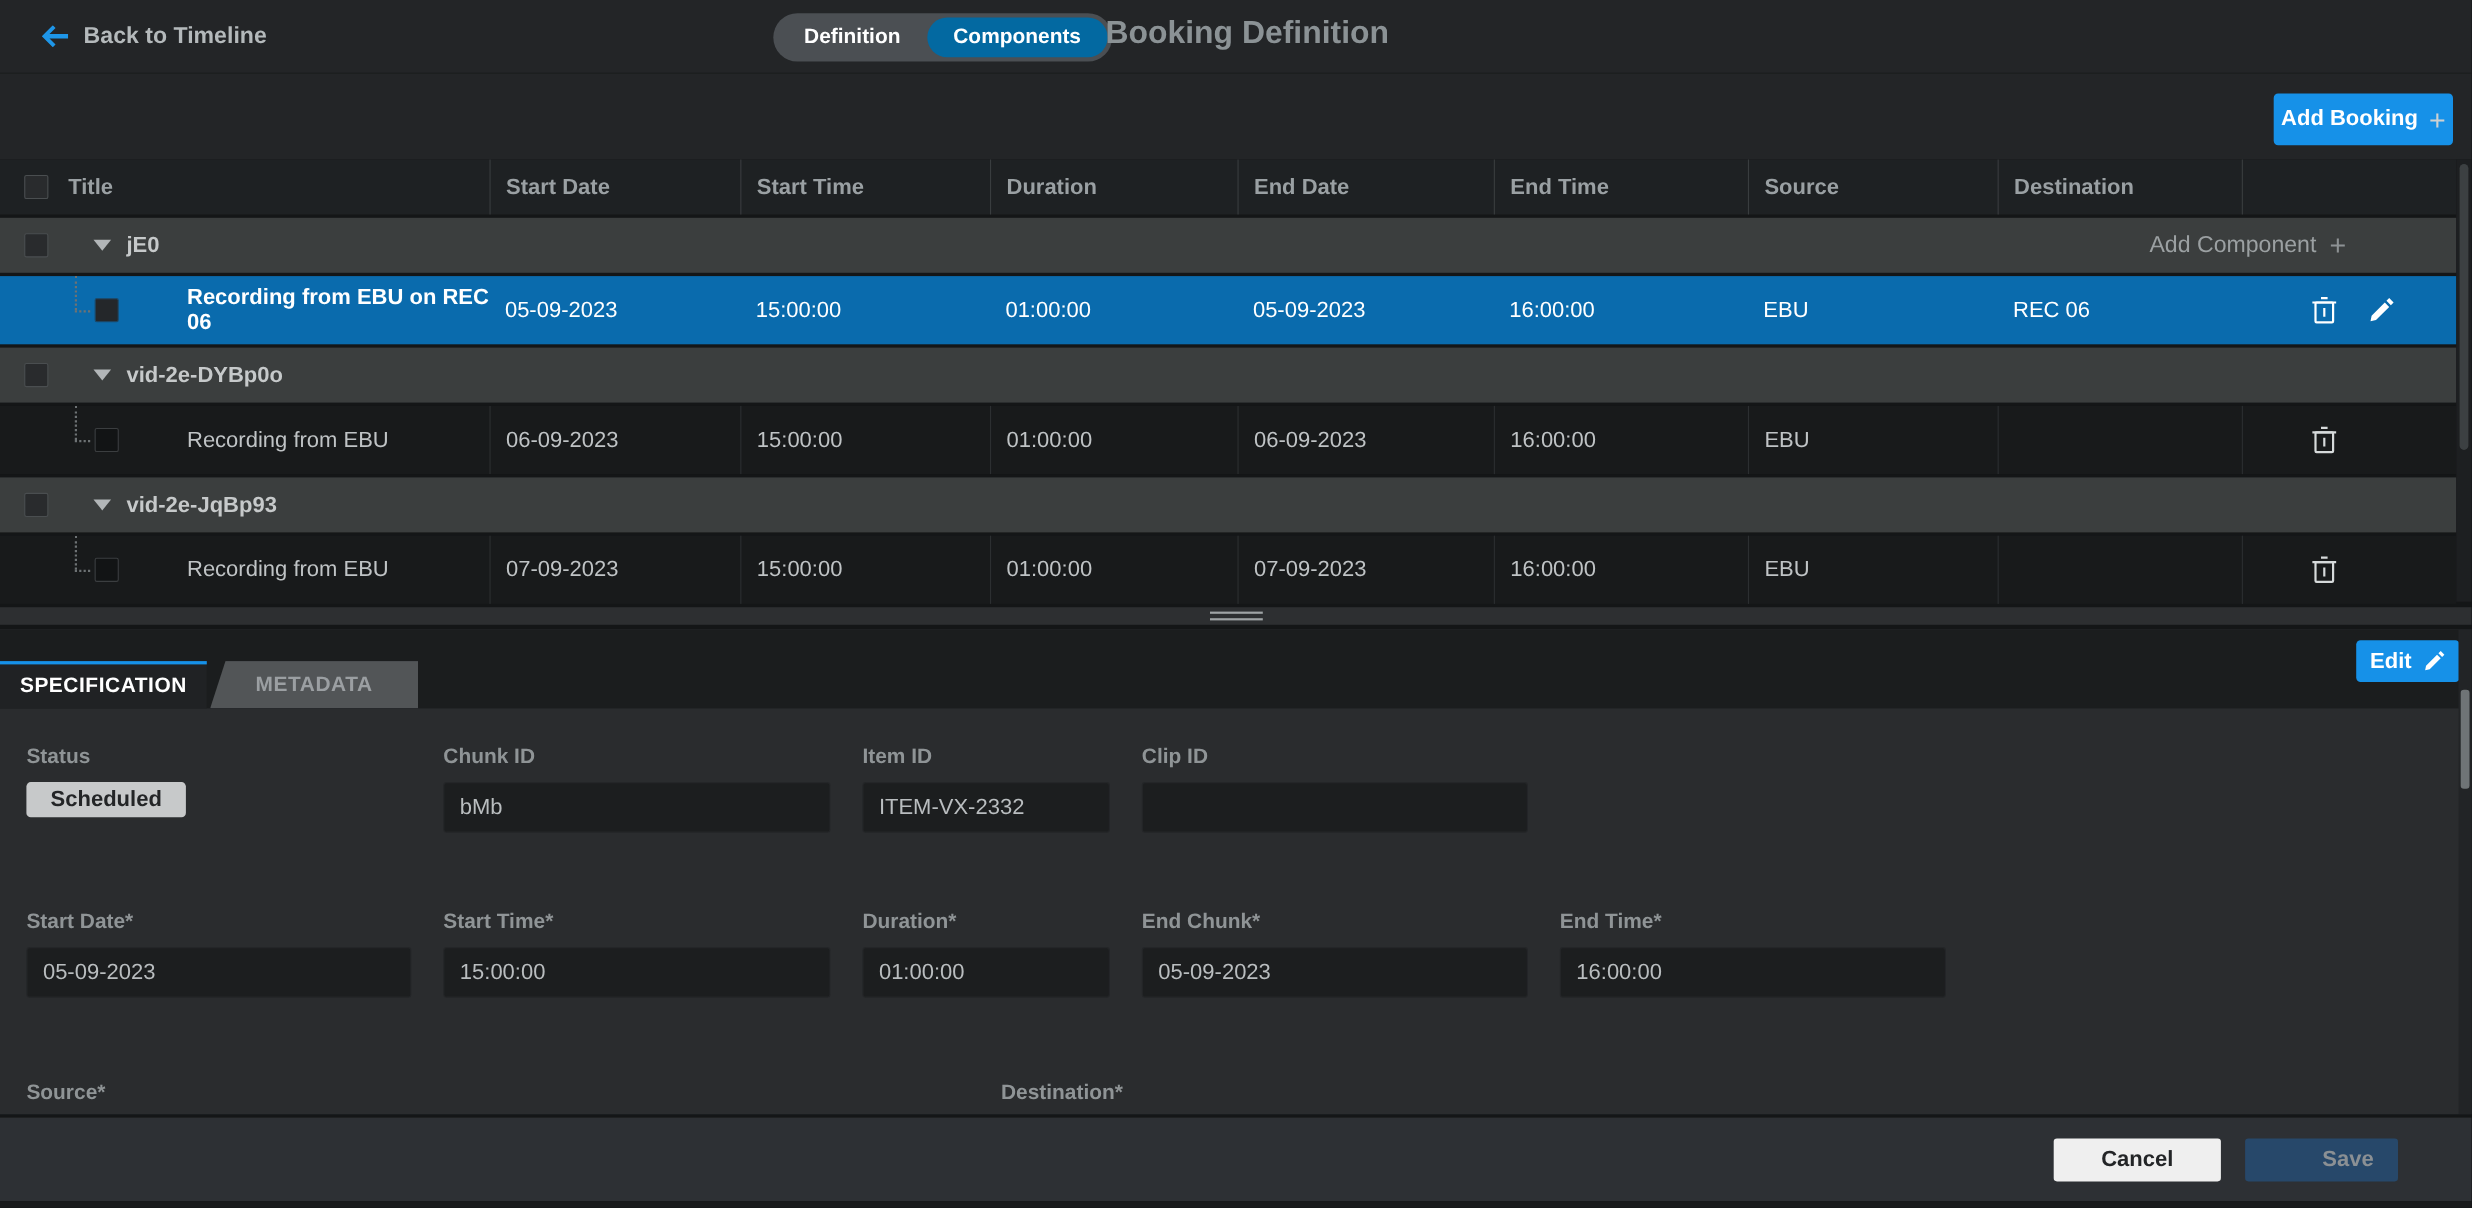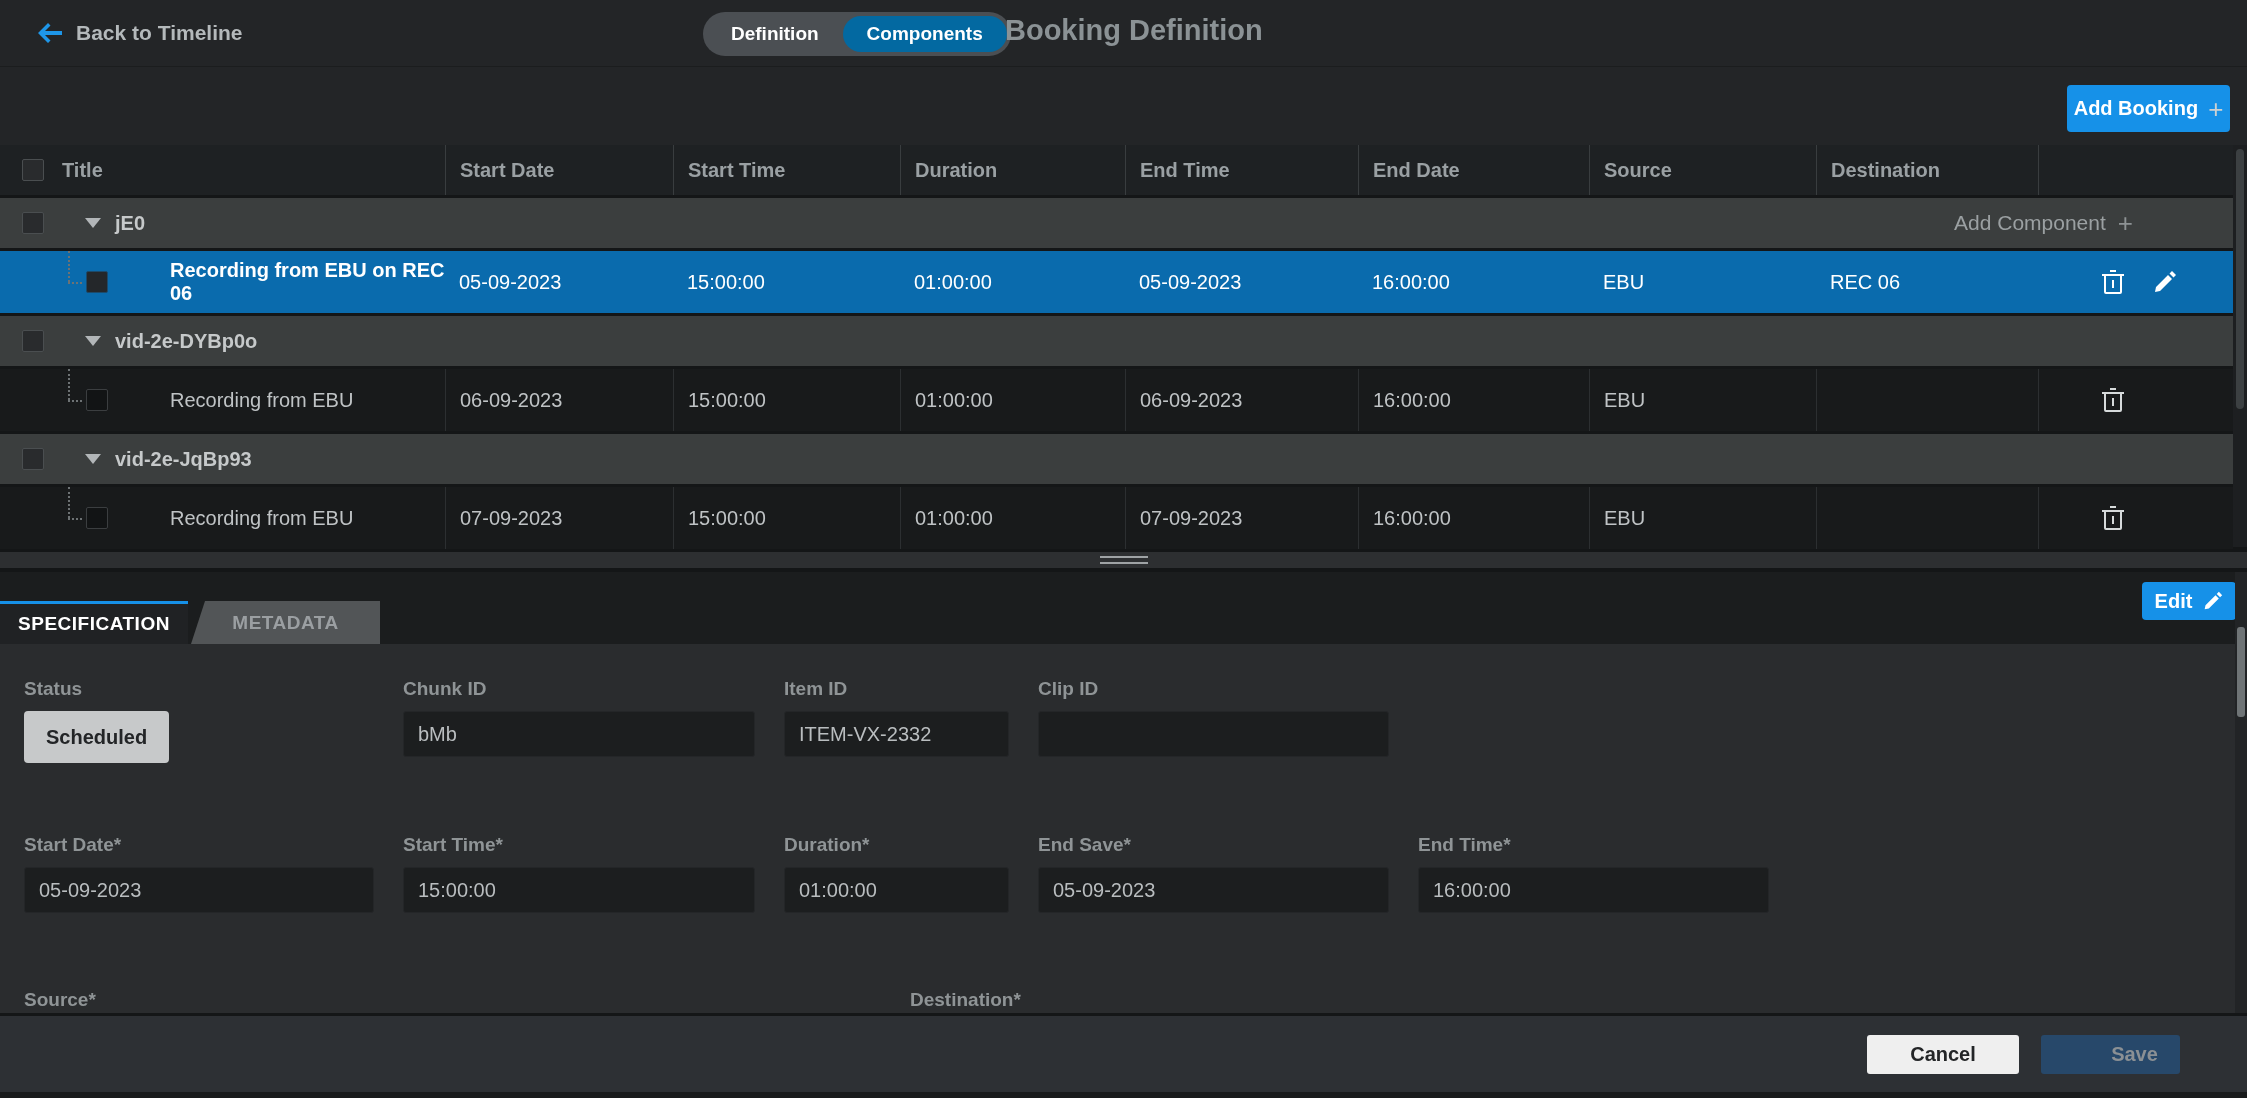--- a/index.html
+++ b/index.html
@@ -109,21 +109,21 @@
   .form { padding:34px 0 0 24px; }
   .f-label { font-size:19px; font-weight:bold; color:#8f9496; margin-bottom:11px; display:block; }
   .f-input {
     height:46px; background:#1c1e1f; border:1px solid #242628; border-radius:3px;
     display:flex; align-items:center; padding-left:14px; font-size:20px; color:#b9bdbf; cursor:text;
   }
   .grid5 { display:grid; grid-template-columns:350px 352px 225px 351px 351px; column-gap:29px; }
   .grid2 { display:grid; grid-template-columns:854px 857px; column-gap:32px; }
   .row2 { margin-top:71px; }
   .row3 { margin-top:76px; }
-  .chip { display:inline-flex; align-items:center; justify-content:center; height:52px; padding:0 22px;
+  .chip { display:inline-flex; align-items:center; justify-content:center; height:32px; padding:0 22px;
     background:#c7c9ca; color:#232527; font-size:20px; font-weight:bold; border-radius:4px; }
 
   
   .footer { height:76px; background:#2d3034; margin-top:3px; display:flex; align-items:center;
     justify-content:flex-end; gap:22px; padding-right:67px; }
   .btn-cancel { width:152px; height:39px; background:#efefef; color:#232527; border:none; border-radius:3px;
     font-family:inherit; font-size:20px; font-weight:bold; cursor:pointer; }
   .btn-save { width:139px; height:39px; background:#27486a; color:#8b9094; border:none; border-radius:3px;
     font-family:inherit; font-size:20px; font-weight:bold; cursor:pointer;padding-left:48px; }
   .bottom-strip { height:16px; background:#191b1c; }
@@ -158,22 +158,22 @@
     </button>
   </div>
 
   <div class="table-region">
     <div class="trow thead">
       <div class="cb"></div>
       <div class="hcell">Title</div>
       <div class="hcell sep">Start Date</div>
       <div class="hcell sep">Start Time</div>
       <div class="hcell sep">Duration</div>
+      <div class="hcell sep">End Date</div>
       <div class="hcell sep">End Time</div>
-      <div class="hcell sep">End Date</div>
       <div class="hcell sep">Source</div>
       <div class="hcell sep">Destination</div>
       <div class="hcell sep"></div>
     </div>
 
     <div class="gap"></div>
 
     <div class="group-row">
       <div class="cb" style="margin-left:22px;"></div>
       <div class="caret"></div>
@@ -338,21 +338,21 @@
         </div>
         <div>
           <span class="f-label">Start Time*</span>
           <div class="f-input">15:00:00</div>
         </div>
         <div>
           <span class="f-label">Duration*</span>
           <div class="f-input">01:00:00</div>
         </div>
         <div>
-          <span class="f-label">End Save*</span>
+          <span class="f-label">End Chunk*</span>
           <div class="f-input">05-09-2023</div>
         </div>
         <div>
           <span class="f-label">End Time*</span>
           <div class="f-input">16:00:00</div>
         </div>
       </div>
 
       <div class="grid2 row3">
         <div>

